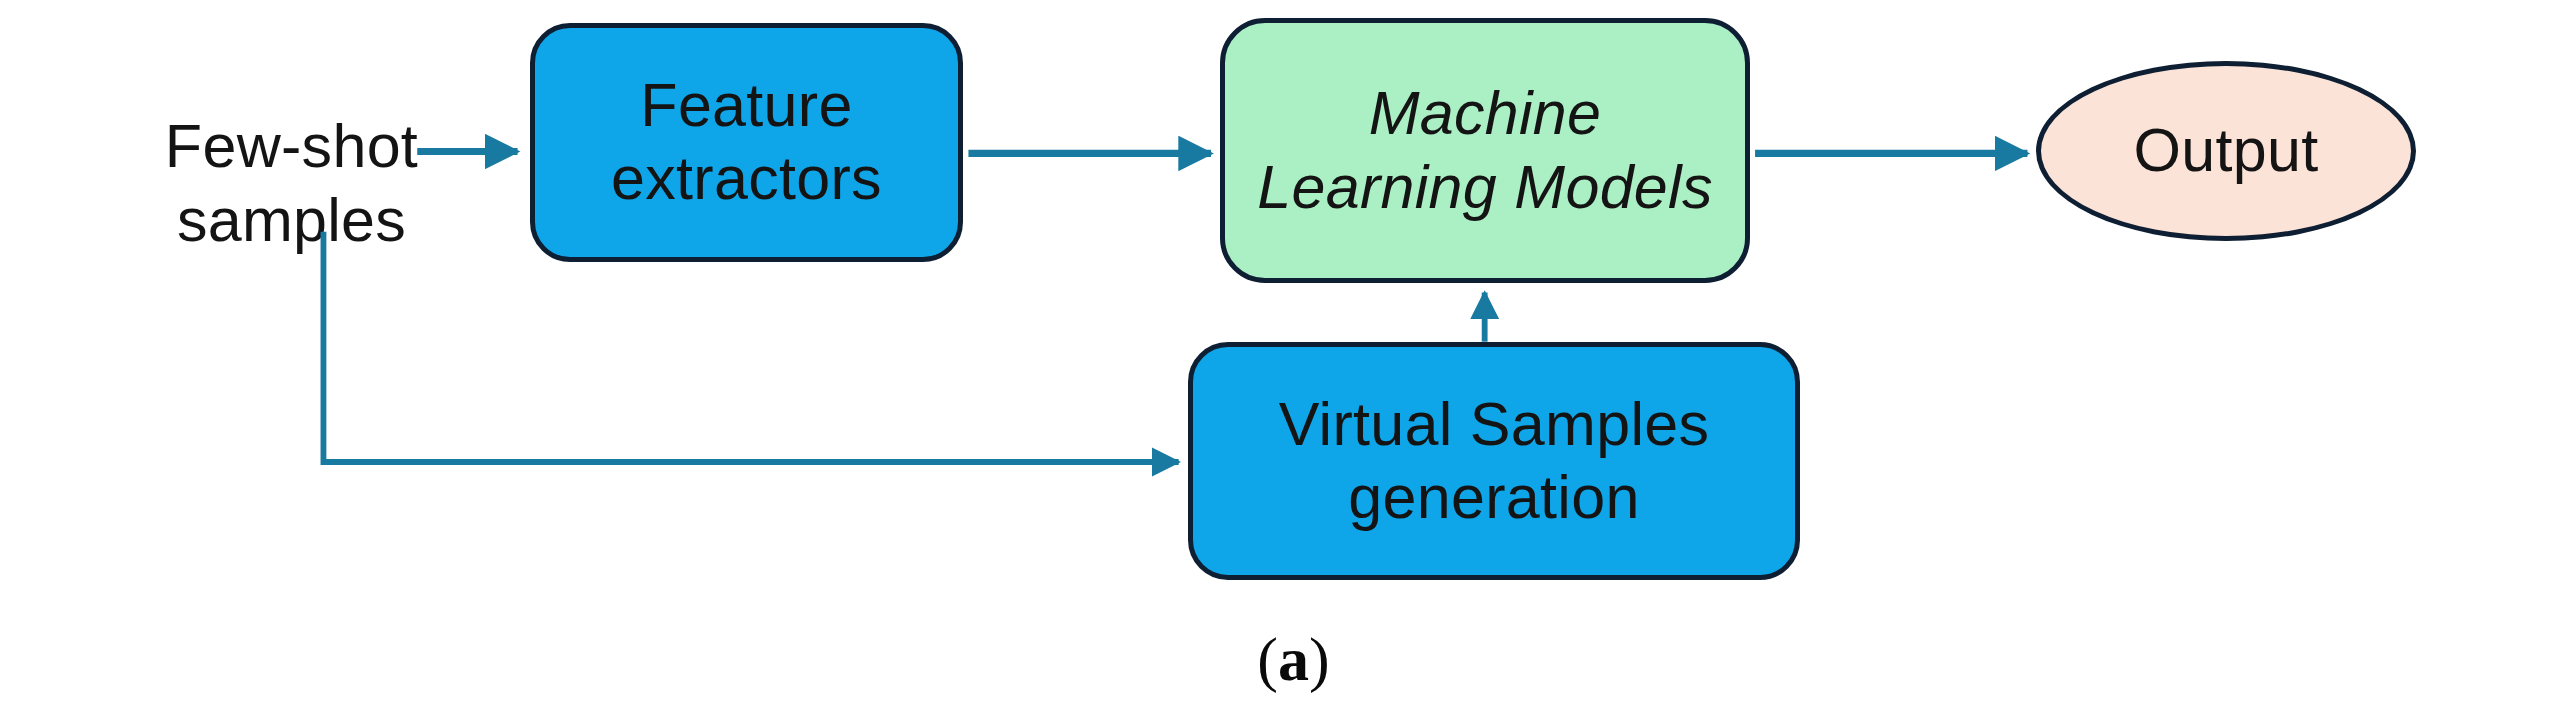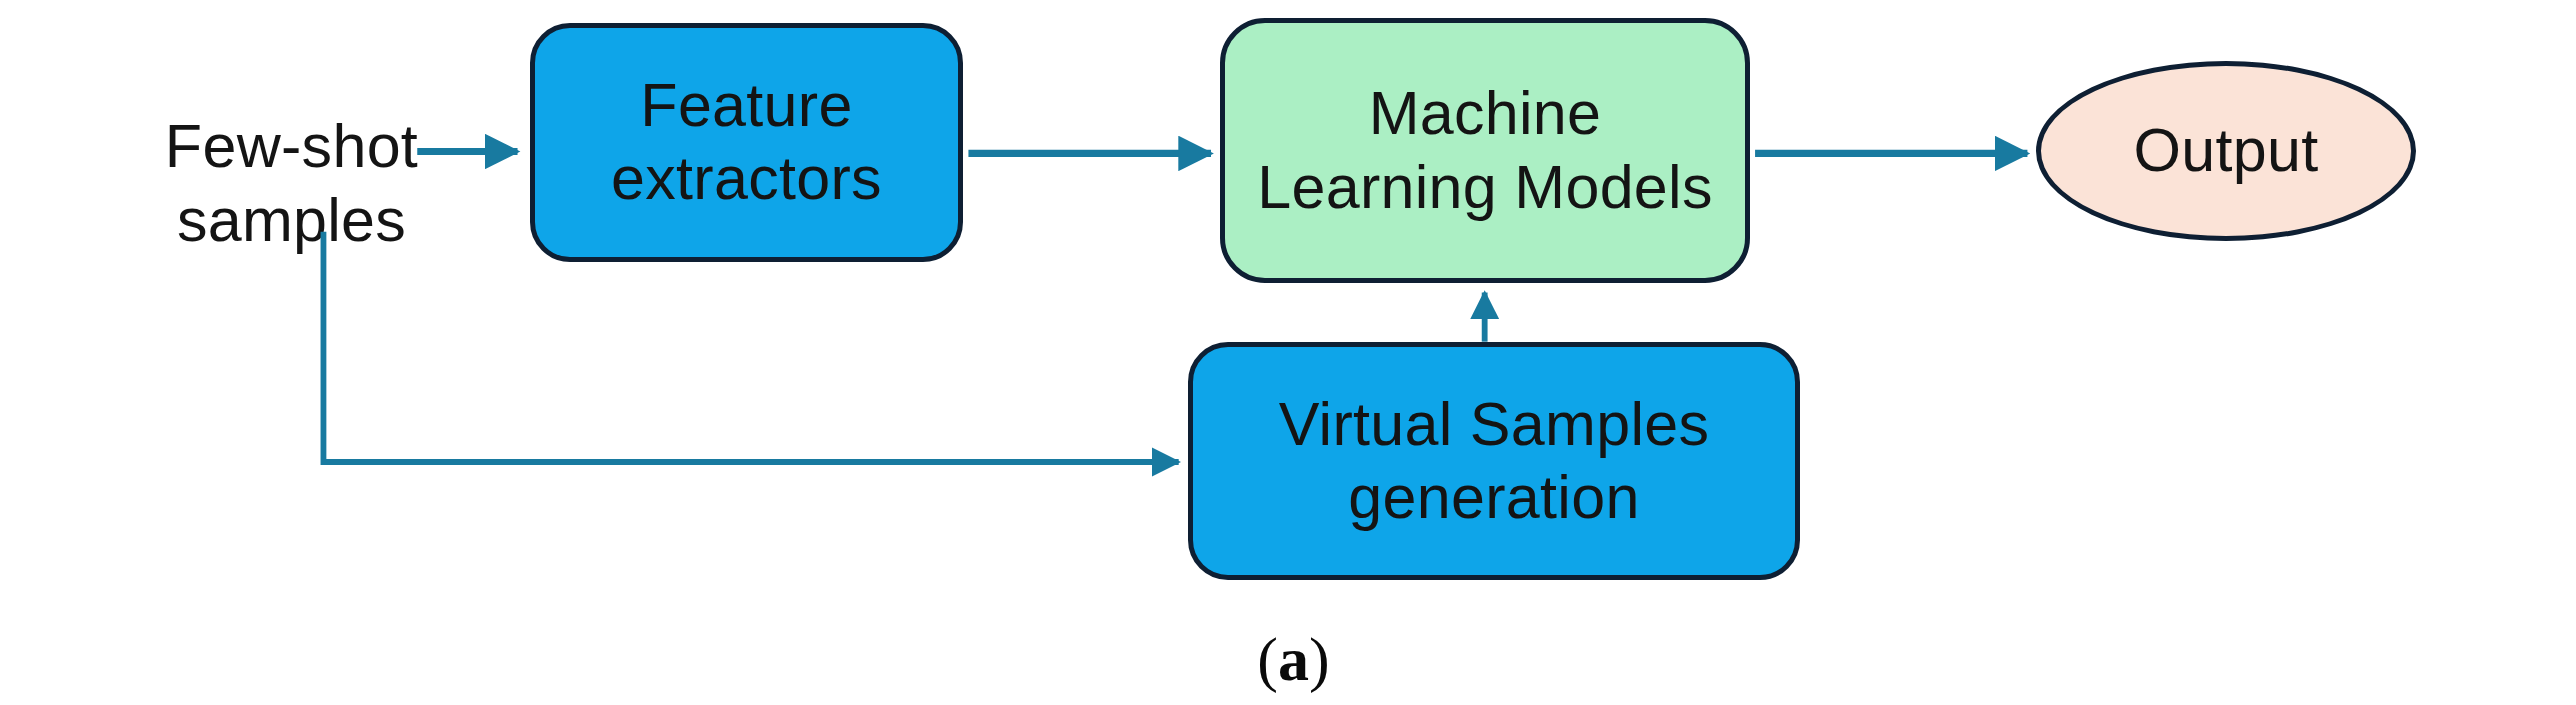--- a/index.html
+++ b/index.html
@@ -33,21 +33,21 @@
     justify-content: center;
     text-align: center;
     z-index: 2;
     color: #141414;
     font-size: 61px;
     line-height: 1.2;
     white-space: pre-line;
     letter-spacing: 0.3px;
   }
   .node-pink   { background: #0ea5e9; align-items: center; }
-  .node-green  { background: #abefc4; }
+  .node-green  { background: #abefc4; font-style: italic; }
   .node-peach  { background: #fbe3d7; border-radius: 50%; }
 
   #node-feature-extractors {
     left: 530px; top: 22.6px; width: 433px; height: 239px;
     border-radius: 40px;
   }
   #node-ml-models {
     left: 1220px; top: 18px; width: 530px; height: 265px;
     border-radius: 45px;
   }

